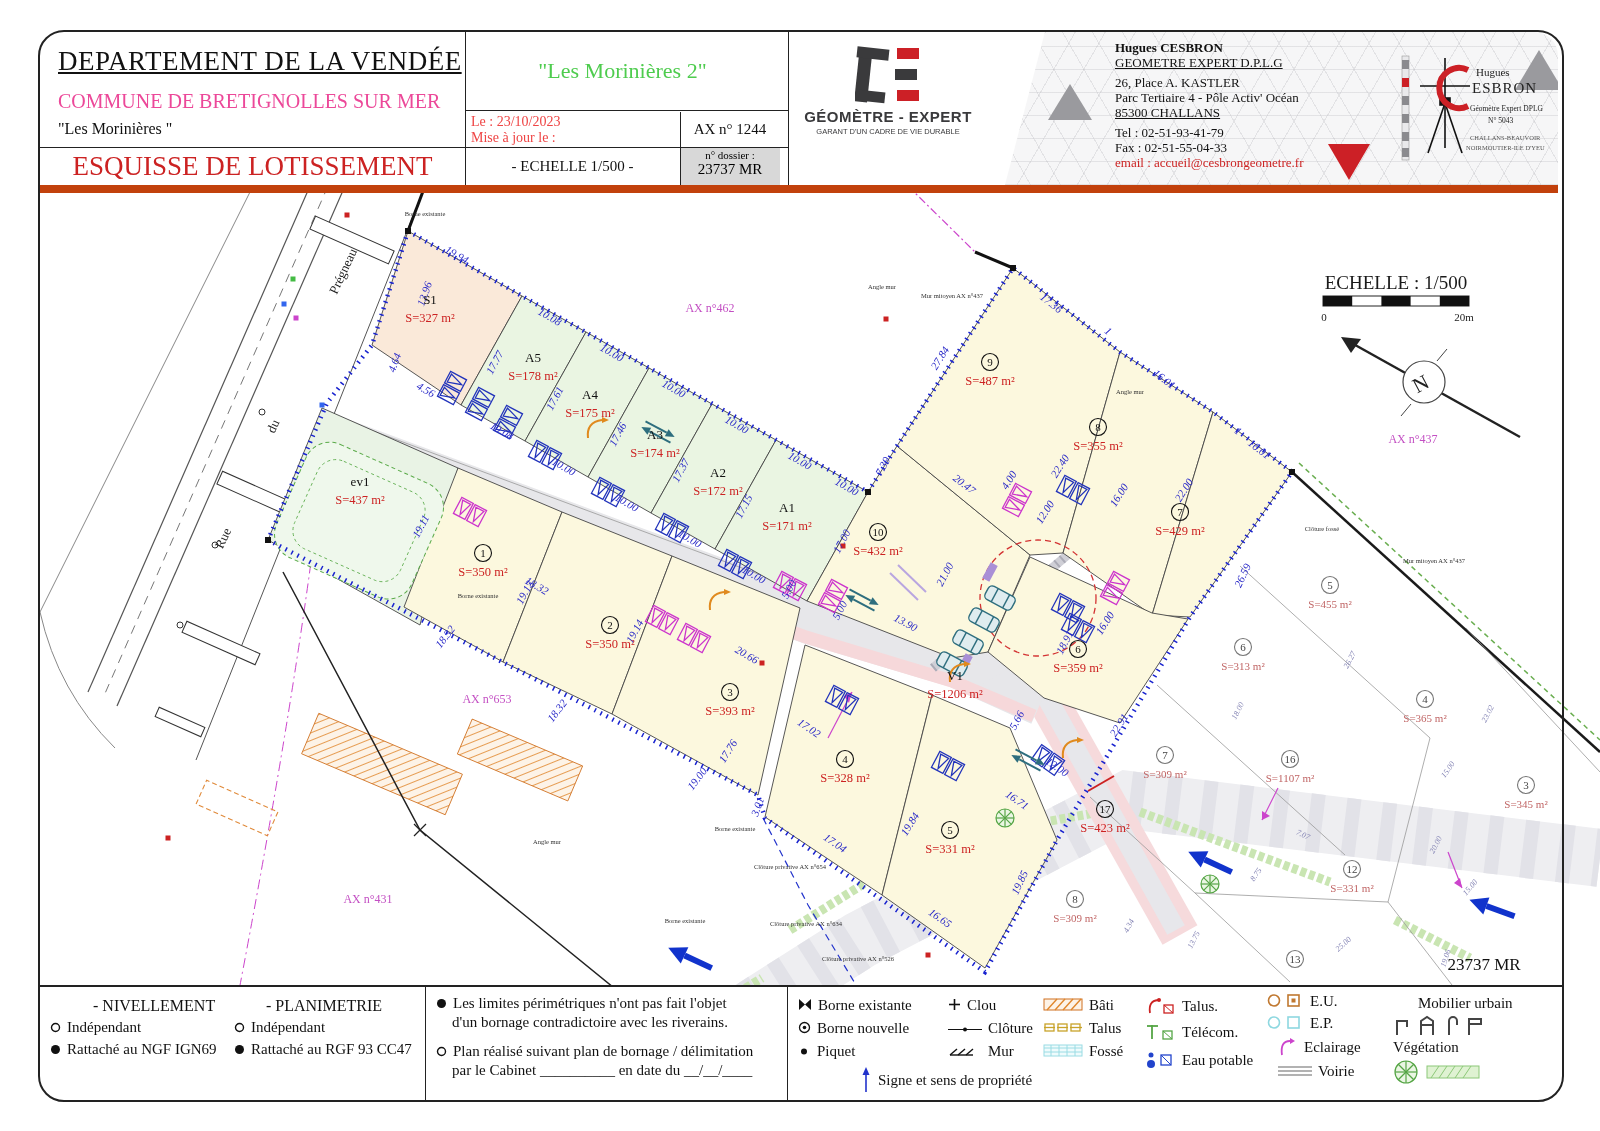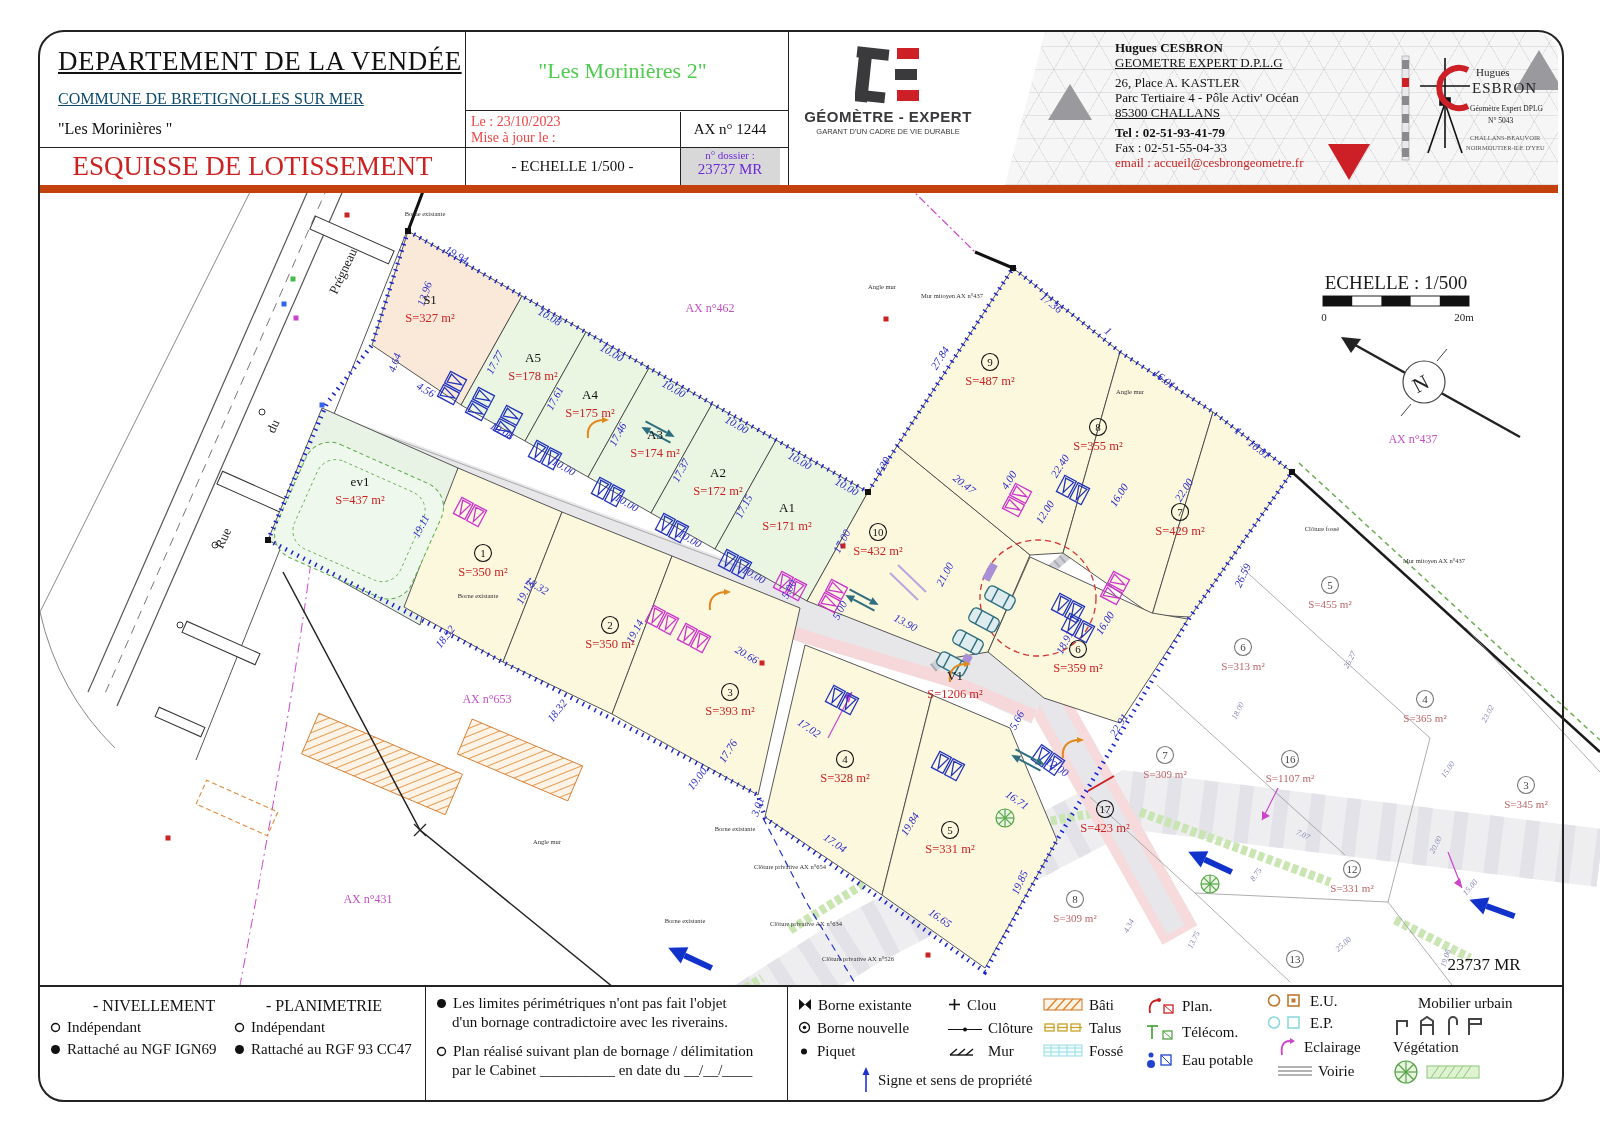--- a/index.html
+++ b/index.html
@@ -9,29 +9,29 @@
   #map text{font-family:"Liberation Serif",serif;}
   .frame{position:absolute;left:38px;top:30px;width:1522px;height:1068px;border:2px solid #222;
          border-radius:26px;z-index:6;pointer-events:none;}
   
   #hdr{position:absolute;left:40px;top:32px;width:1518px;height:153px;background:#fff;z-index:3;
        border-bottom:8px solid #c2410c;border-top-left-radius:24px;border-top-right-radius:24px;}
   .vl{position:absolute;top:0;width:0;border-left:1.5px solid #222;}
   .hl{position:absolute;height:0;border-top:1.5px solid #222;}
   .dep{position:absolute;left:18px;top:14px;font-size:27px;letter-spacing:.5px;color:#111;
        text-decoration:underline;}
-  .com{position:absolute;left:18px;top:58px;font-size:16px;color:#0c4a6e;text-decoration:underline;}
+  .com{position:absolute;left:18px;top:58px;font-size:20px;color:#ec4899;}
   .lieu{position:absolute;left:18px;top:88px;font-size:16px;color:#111;}
   .esq{position:absolute;left:0px;top:119px;width:425px;text-align:center;font-size:27px;color:#CC2222;}
   .ptitle{position:absolute;left:425px;top:0;width:315px;height:78px;line-height:78px;text-align:center;
           font-size:22px;color:#4ECC4E;}
   .cdate{position:absolute;left:425px;top:80px;width:215px;font-size:14px;color:#ef4444;padding-left:6px;}
   .cax{position:absolute;left:640px;top:80px;width:100px;height:35px;line-height:35px;text-align:center;font-size:15px;color:#111;}
   .cech{position:absolute;left:425px;top:115px;width:215px;height:38px;line-height:38px;text-align:center;font-size:15px;color:#111;}
-  .cdos{position:absolute;left:640px;top:115px;width:100px;height:38px;background:#D8D8D8;text-align:center;color:#6d28d9;}
+  .cdos{position:absolute;left:640px;top:115px;width:100px;height:38px;background:#D8D8D8;text-align:center;color:#000000;}
   .cdos .l1{font-size:11px;margin-top:2px;}
   .cdos .l2{font-size:15px;}
   .logo{position:absolute;left:748px;top:0px;width:200px;height:153px;text-align:center;}
   .logo .ge{margin:14px auto 4px auto;width:66px;height:58px;}
   .logo .t1{font-family:"Liberation Sans",sans-serif;font-weight:bold;font-size:15px;color:#3A3A3C;letter-spacing:.5px;}
   .logo .t2{font-family:"Liberation Sans",sans-serif;font-size:7.5px;color:#3A3A3C;margin-top:2px;}
   .hatch{position:absolute;left:930px;top:0;width:588px;height:153px;
      background:
        repeating-linear-gradient(60deg,rgba(190,190,195,.35) 0 1px,transparent 1px 26px),
        repeating-linear-gradient(-60deg,rgba(190,190,195,.35) 0 1px,transparent 1px 26px),
@@ -429,21 +429,21 @@
     <div class="hatch">
       <div class="tri" style="left:78px;top:52px;border-left:22px solid transparent;border-right:22px solid transparent;border-bottom:36px solid #9A9A9E;"></div>
       <div class="tri" style="left:545px;top:18px;border-left:24px solid transparent;border-right:24px solid transparent;border-bottom:40px solid #9A9A9E;"></div>
       <div class="tri" style="left:358px;top:112px;border-left:21px solid transparent;border-right:21px solid transparent;border-top:36px solid #CC2026;"></div>
       <div class="contact" id="contact-lines">
           <div class="b">Hugues CESBRON</div>
           <div class="u">GEOMETRE EXPERT D.P.L.G</div>
           <div style="margin-top: 4px;">26, Place A. KASTLER</div>
           <div>Parc Tertiaire 4 - Pôle Activ' Océan</div>
           <div class="u">85300 CHALLANS</div>
-          <div style="margin-top: 4px; font-weight: bold;">Tel : 02-51-93-41-79</div>
+          <div style="margin-top: 4px;">Tel : 02-51-93-41-79</div>
           <div>Fax : 02-51-55-04-33</div>
           <div class="red">email : accueil@cesbrongeometre.fr</div>
         </div>
       <div class="stamp">
         <svg width="165" height="125" viewBox="0 0 165 125">
           <g>
             <rect x="12" y="8" width="7" height="104" fill="#E9E9EB" stroke="#999" stroke-width="0.6"></rect>
             <rect x="12" y="12" width="7" height="9" fill="#8A8A8E"></rect>
               <rect x="12" y="30" width="7" height="9" fill="#CC2026"></rect>
             <rect x="12" y="48" width="7" height="9" fill="#8A8A8E"></rect>
@@ -581,21 +581,21 @@
                 <line x1="24" y1="1" x2="24" y2="12"></line>
                 <line x1="32" y1="1" x2="32" y2="12"></line>
               </g>
             </svg></span><span>Fossé</span></div>
 
       <div class="li" style="left:1108px;top:10px;"><span class="sy"><svg width="30" height="18">
               <path d="M4,16 Q2,4 12,3" fill="none" stroke="#CC2222" stroke-width="1.8"></path>
               <circle cx="13" cy="3" r="2" fill="#CC2222"></circle>
               <rect x="18" y="8" width="9" height="8" fill="none" stroke="#CC2222" stroke-width="1.3"></rect>
               <line x1="18" y1="8" x2="27" y2="16" stroke="#CC2222"></line>
-            </svg></span><span>Plan.</span></div>
+            </svg></span><span>Talus.</span></div>
       <div class="li" style="left:1108px;top:36px;"><span class="sy"><svg width="30" height="18">
               <line x1="6" y1="2" x2="6" y2="16" stroke="#55A545" stroke-width="1.8"></line>
               <line x1="1" y1="3" x2="12" y2="3" stroke="#55A545" stroke-width="1.8"></line>
               <rect x="17" y="8" width="9" height="8" fill="none" stroke="#55A545" stroke-width="1.3"></rect>
               <line x1="17" y1="8" x2="26" y2="16" stroke="#55A545"></line>
             </svg></span><span>Télécom.</span></div>
       <div class="li" style="left:1108px;top:64px;"><span class="sy"><svg width="30" height="18">
               <circle cx="5" cy="4" r="2.5" fill="#2244CC"></circle>
               <circle cx="5" cy="13" r="4" fill="#2244CC"></circle>
               <rect x="15" y="4" width="10" height="10" fill="none" stroke="#2244CC" stroke-width="1.3"></rect>

